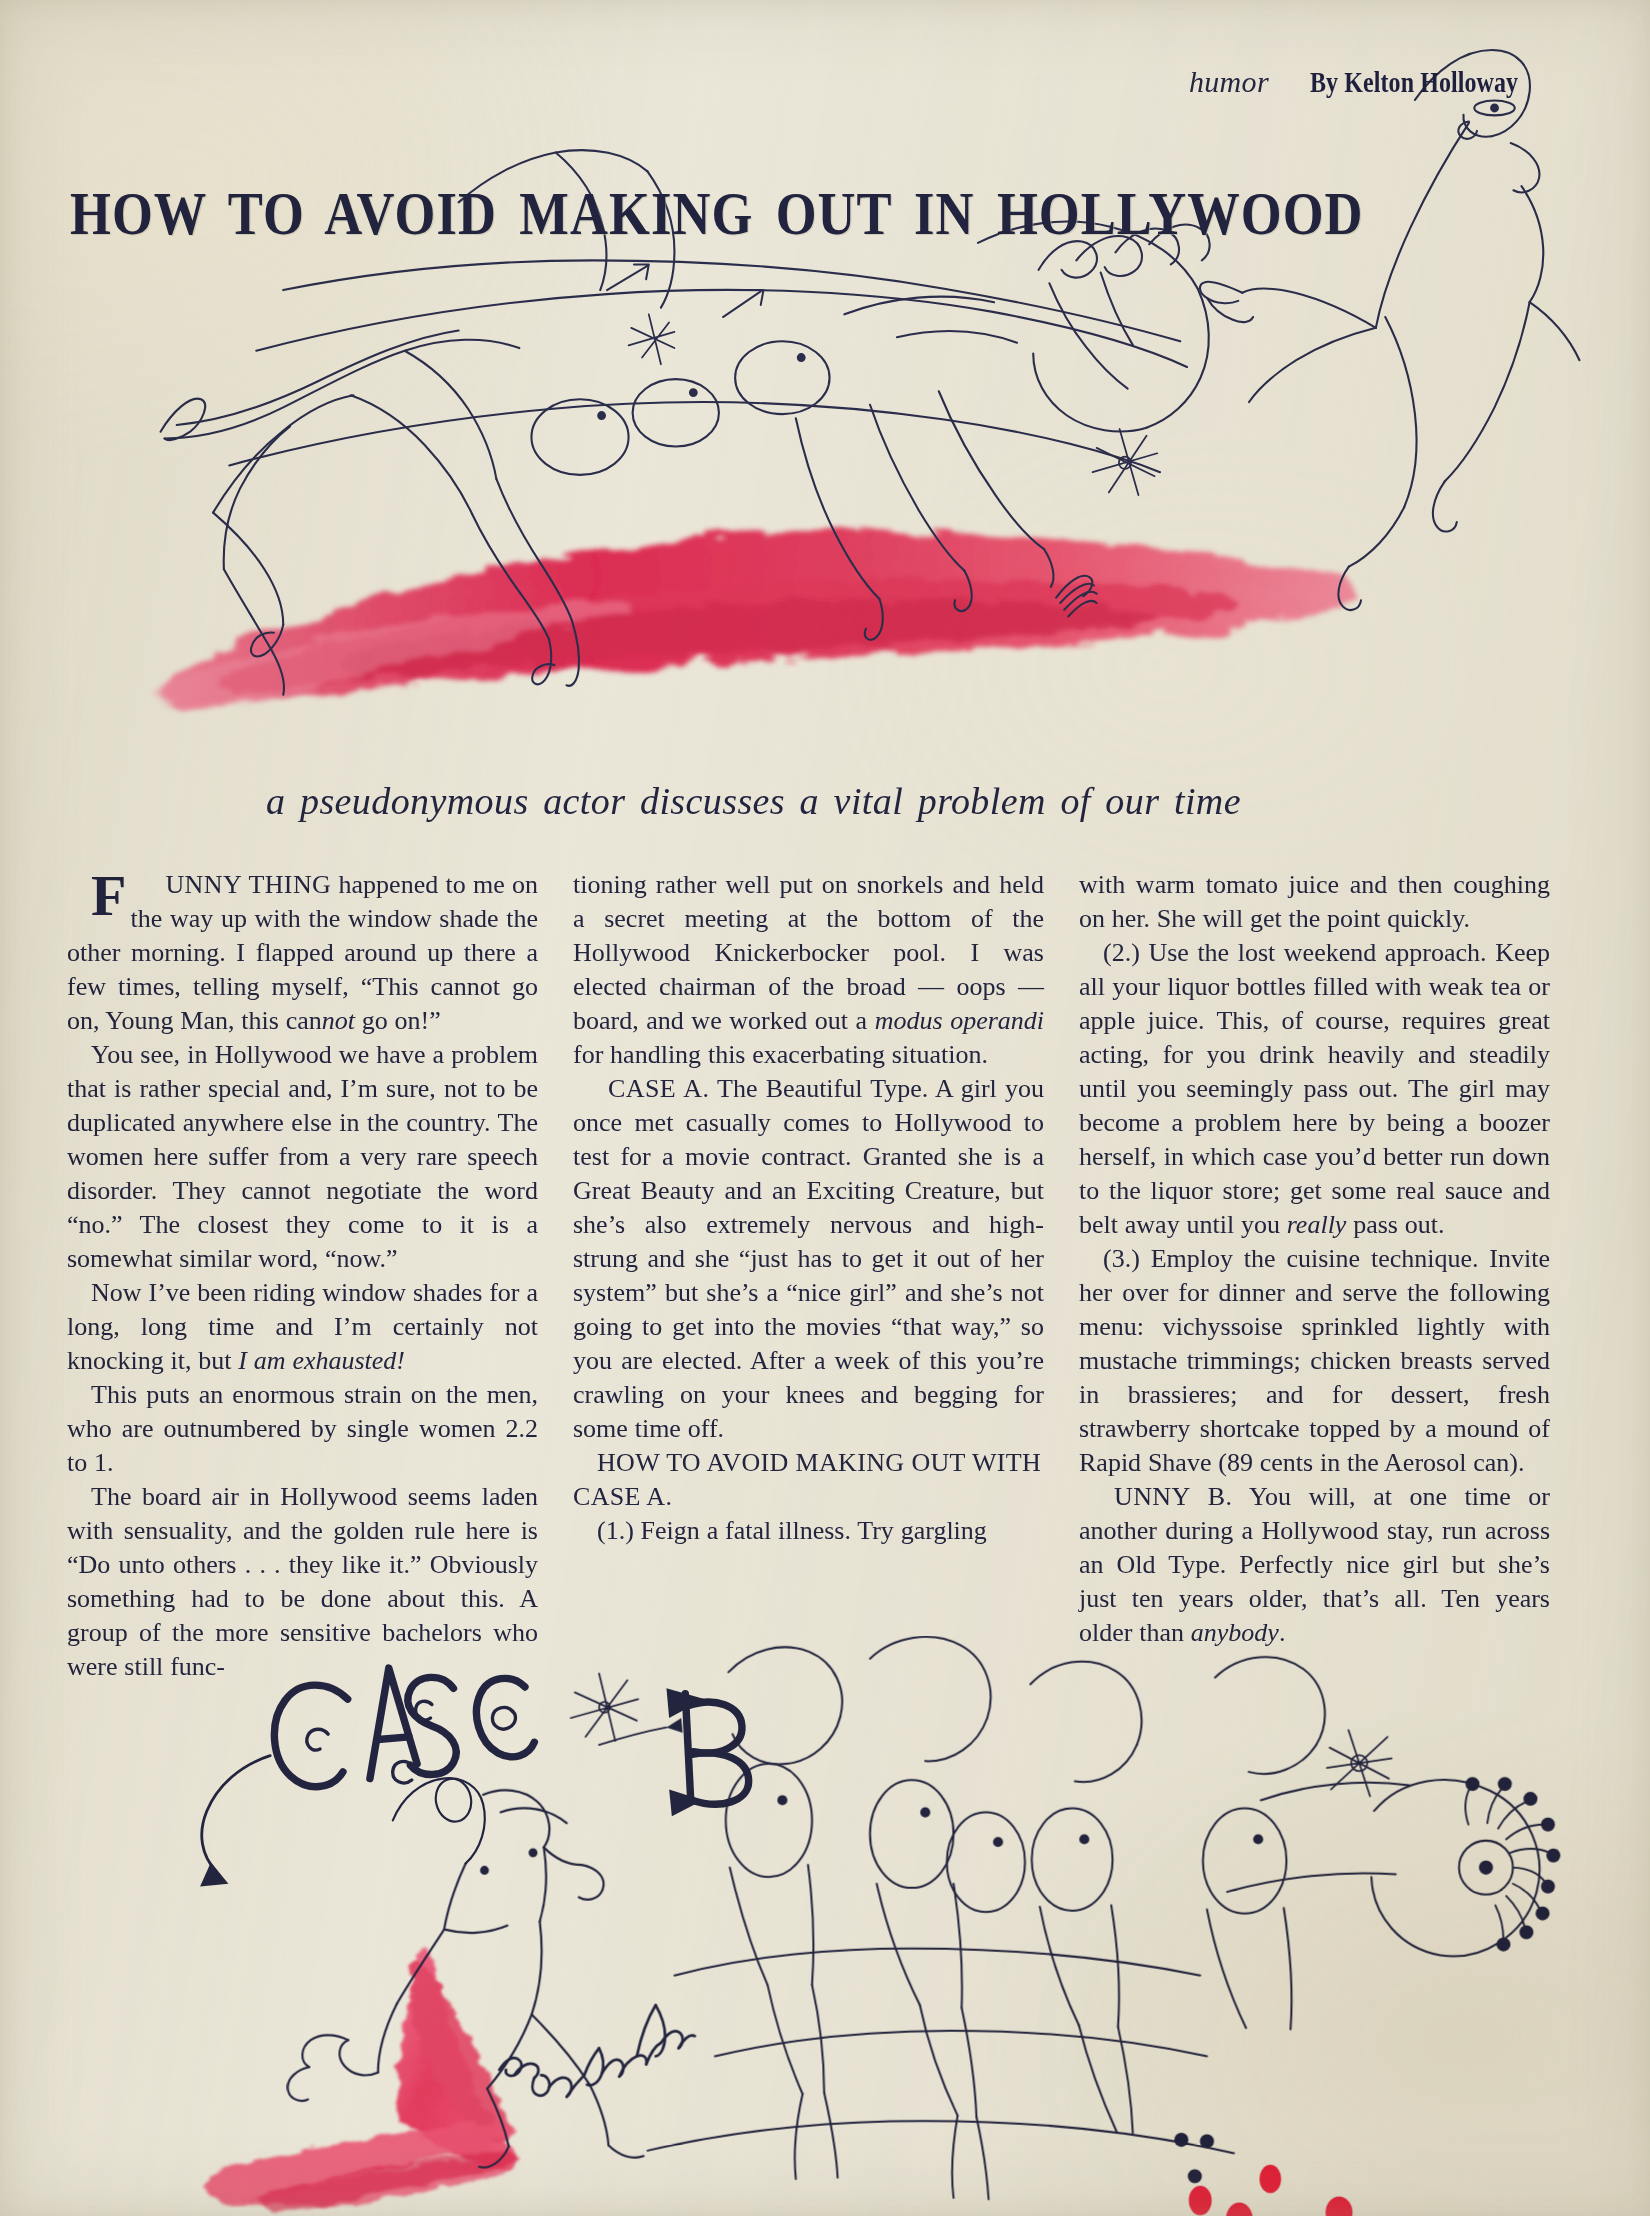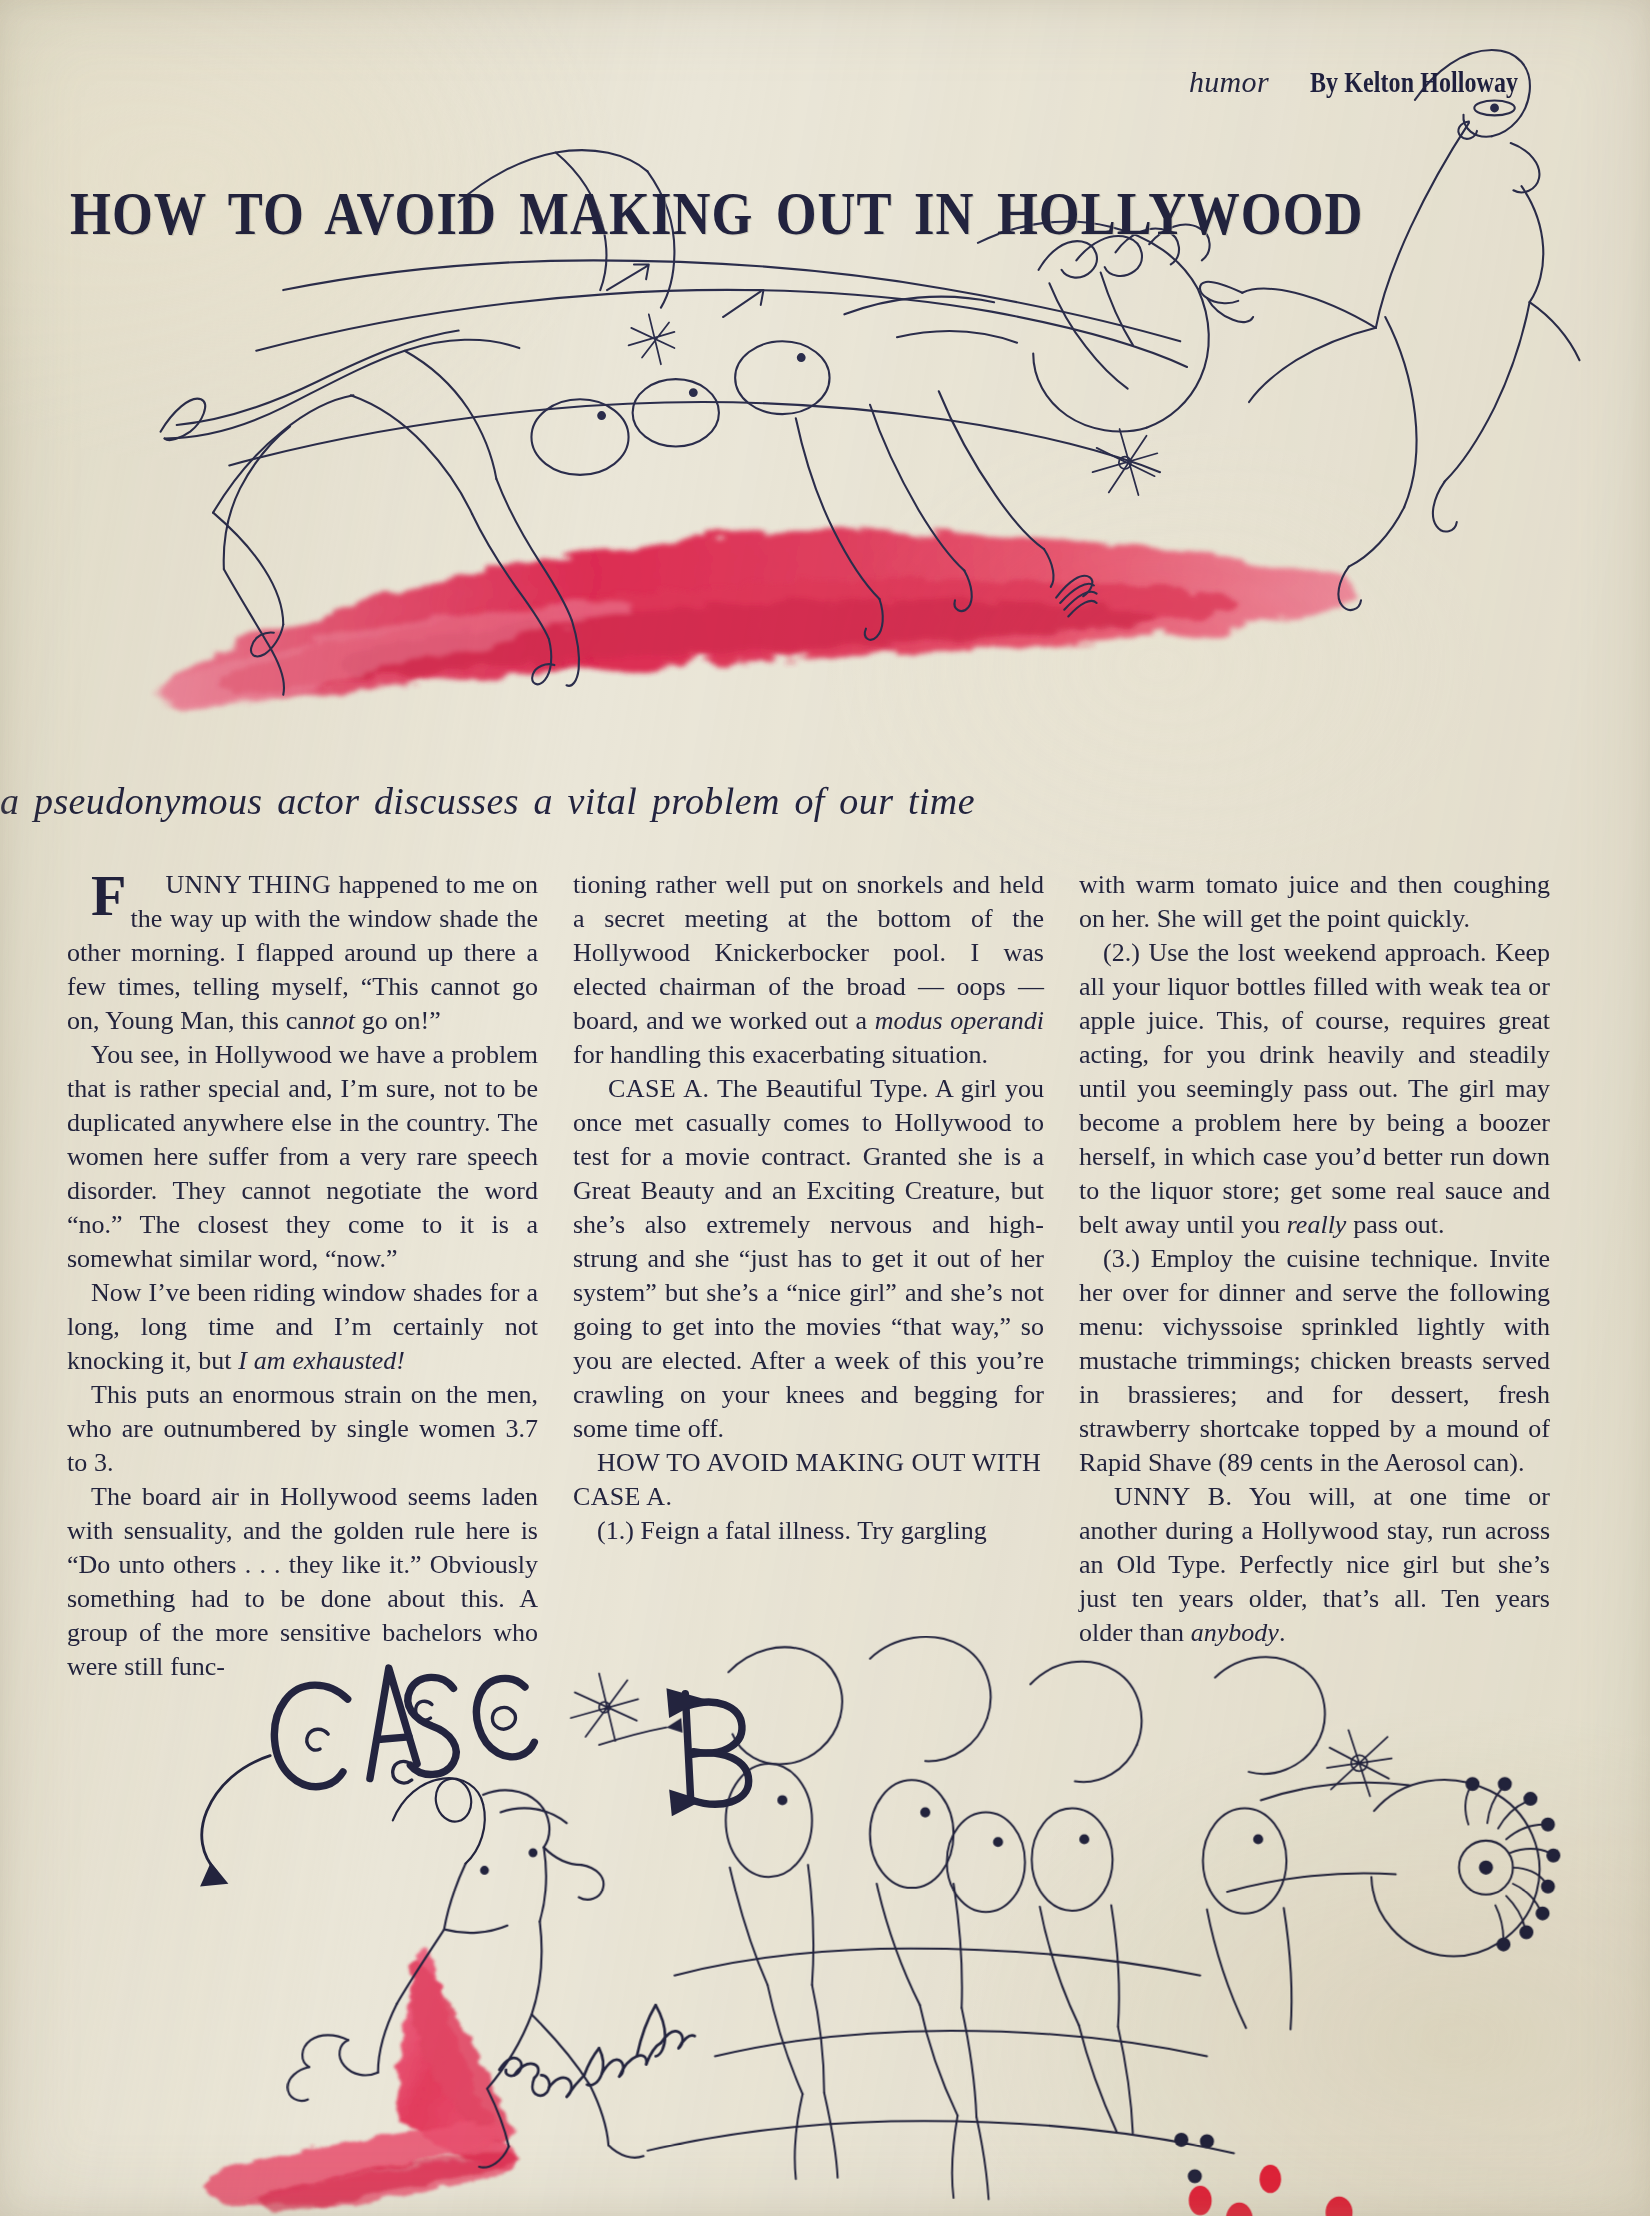--- a/index.html
+++ b/index.html
@@ -79,20 +79,21 @@
   #art-top { left: 0; top: 0; width: 1651px; height: 742px; }
   #art-bottom { left: 0; top: 1598px; width: 1651px; height: 618px; }
   .art svg { display: block; width: 100%; height: 100%; }
 
   
   #deck {
     position: absolute;
     top: 779px;
     left: 0;
     width: 1507px;
+    text-align: center;
     font-style: italic;
     font-size: 38px;
     letter-spacing: 0.4px;
     word-spacing: 4.7px;
     color: #23243f;
     box-sizing: border-box;
   }
 
   
   #columns {
@@ -288,21 +289,21 @@
   <div id="deck">a pseudonymous actor discusses a vital problem of our time</div>
 
   <div id="columns">
 
     <div class="col">
       <p>
         <span class="dropcap">F</span><span class="sc">UNNY THING</span><span> happened to me on the way up with the window shade the other morning. I flapped around up there a few times, telling myself, “This cannot go on, Young Man, this can</span><span class="it">not</span><span> go on!”</span>
       </p>
       <p>You see, in Hollywood we have a problem that is rather special and, I’m sure, not to be duplicated anywhere else in the country. The women here suffer from a very rare speech disorder. They cannot negotiate the word “no.” The closest they come to it is a somewhat similar word, “now.”</p>
       <p><span>Now I’ve been riding window shades for a long, long time and I’m certainly not knocking it, but </span><span class="it">I am exhausted!</span><span></span></p>
-      <p>This puts an enormous strain on the men, who are outnumbered by single women 3.7 to 3.</p>
+      <p>This puts an enormous strain on the men, who are outnumbered by single women 2.2 to 1.</p>
       <p>The board air in Hollywood seems laden with sensuality, and the golden rule here is “Do unto others . . . they like it.” Obviously something had to be done about this. A group of the more sensitive bachelors who were still func-</p>
     </div>
 
     <div class="col">
       <p class="nofirst"><span>tioning rather well put on snorkels and held a secret meeting at the bottom of the Hollywood Knickerbocker pool. I was elected chairman of the broad — oops — board, and we worked out a </span><span class="it">modus operandi</span><span> for handling this exacerbating situation.</span></p>
       <p><span class="sc">CASE A.</span><span> The Beautiful Type. A girl you once met casually comes to Hollywood to test for a movie contract. Granted she is a Great Beauty and an Exciting Creature, but she’s also extremely nervous and high-strung and she “just has to get it out of her system” but she’s a “nice girl” and she’s not going to get into the movies “that way,” so you are elected. After a week of this you’re crawling on your knees and begging for some time off.</span></p>
       <p class="subhead">HOW TO AVOID MAKING OUT WITH CASE A.</p>
       <p>(1.) Feign a fatal illness. Try gargling</p>
     </div>
 

